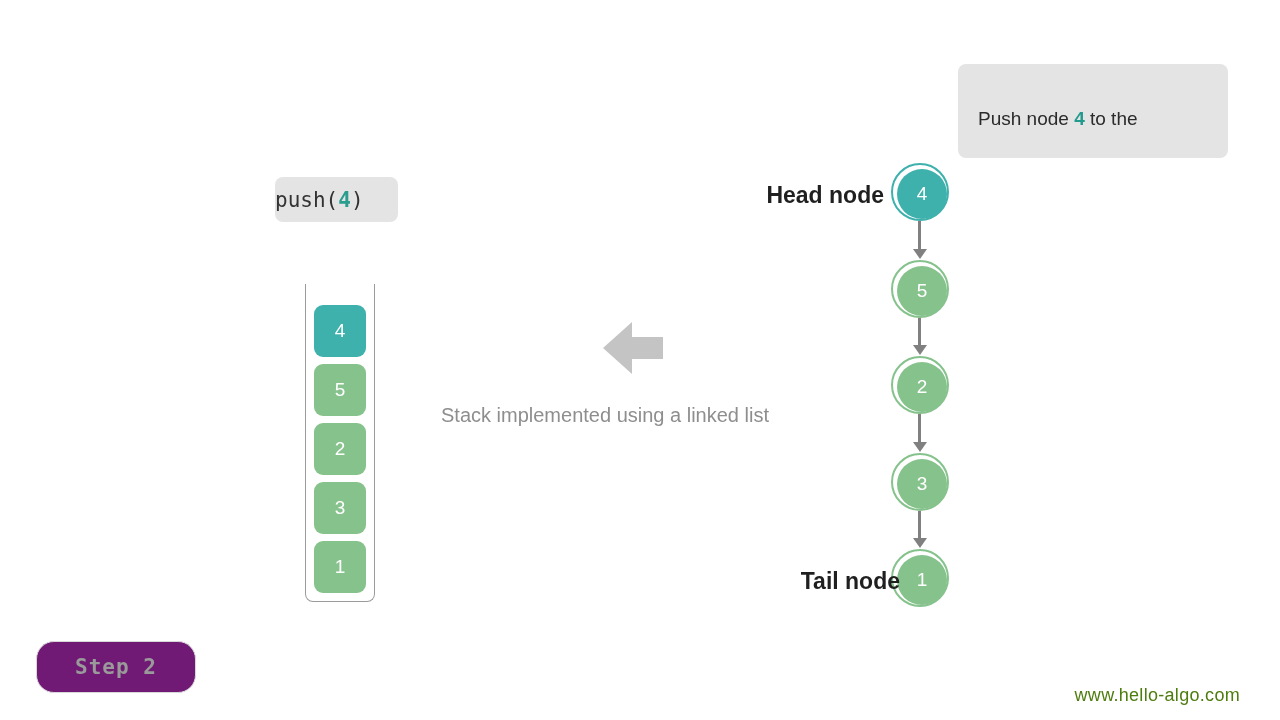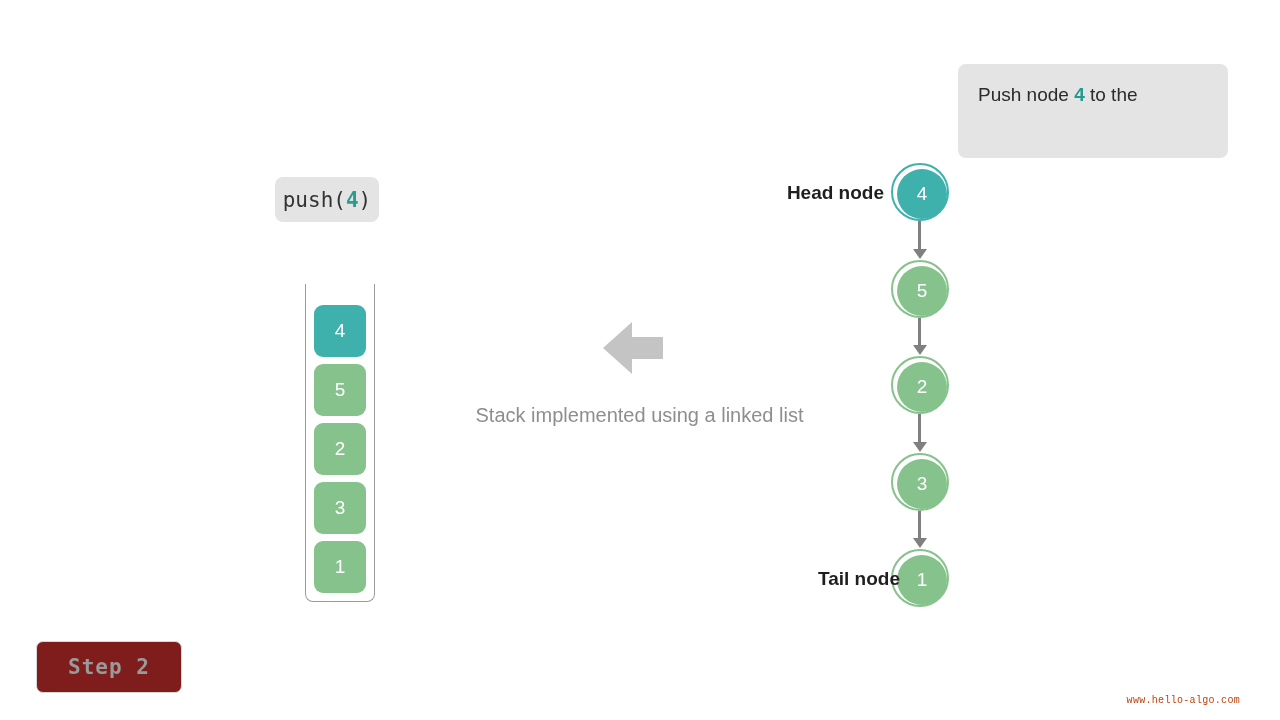--- a/index.html
+++ b/index.html
@@ -32,38 +32,39 @@
     background: #e4e4e4;
     border-radius: 8px;
     box-sizing: border-box;
     padding: 17px 20px 0 20px;
   }
   .callout-text {
     font-size: 19px;
     line-height: 27px;
     color: #2b2b2b;
     font-family: "Liberation Sans", sans-serif;
+    margin-top: 24px;
   }
   .hl-teal {
     color: #239a8e;
     font-weight: bold;
   }
 
   
   .op-pill {
     position: absolute;
     left: 275px;
     top: 177px;
-    width: 104px;
+    width: 123px;
     height: 45px;
     background: #e4e4e4;
     border-radius: 8px;
     display: flex;
     align-items: center;
-    justify-content: center;
+    justify-content: flex-start;
   }
   .op-pill-text {
     font-family: "DejaVu Sans Mono", "Liberation Mono", monospace;
     font-size: 21px;
     color: #333333;
     letter-spacing: 0px;
   }
   .op-pill-text .arg {
     color: #2a9d8f;
     font-weight: bold;
@@ -118,21 +119,21 @@
     text-align: center;
     font-size: 20px;
     color: #8e8e8e;
     font-family: "Liberation Sans", sans-serif;
   }
   .caption-inner {
     position: absolute;
     left: 441px;
     top: 0;
     width: 397px;
-    text-align: center;
+    text-align: left;
   }
 
   
   .linked-list {
     position: absolute;
     left: 830px;
     top: 150px;
     width: 200px;
     height: 470px;
   }
@@ -171,59 +172,59 @@
     position: absolute;
     left: 82.5px;
     width: 0;
     height: 0;
     border-left: 7px solid transparent;
     border-right: 7px solid transparent;
     border-top: 10px solid #808080;
   }
   .ll-label {
     position: absolute;
-    font-size: 19px;
+    font-size: 23px;
     font-weight: bold;
     color: #1f1f1f;
     text-align: right;
     font-family: "Liberation Sans", sans-serif;
     white-space: nowrap;
   }
 
   
   .step-badge {
     position: absolute;
     left: 36px;
     top: 641px;
-    width: 146px;
+    width: 160px;
     height: 52px;
     box-sizing: border-box;
-    background: #7f1d1d;
+    background: #701a75;
     border: 1.4px solid #d8d8d8;
-    border-radius: 7px;
+    border-radius: 18px;
     display: flex;
     align-items: center;
     justify-content: center;
   }
   .step-badge-text {
     font-family: "DejaVu Sans Mono", "Liberation Mono", monospace;
     font-size: 21px;
     font-weight: bold;
     color: #9a9a9a;
     letter-spacing: 1px;
   }
 
   
   .watermark {
     position: absolute;
     right: 40px;
     bottom: 14px;
-    font-family: Liberation Mono, monospace;
-    font-size: 10px;
-    color: #c2410c;
+    font-family: Liberation Sans, sans-serif;
+    font-size: 18px;
+    color: #4d7c0f;
     letter-spacing: 0.3px;
   }
 </style>
 </head>
 <body>
 
 <div class="stage">
 
   <div class="callout">
     <div class="callout-text">

